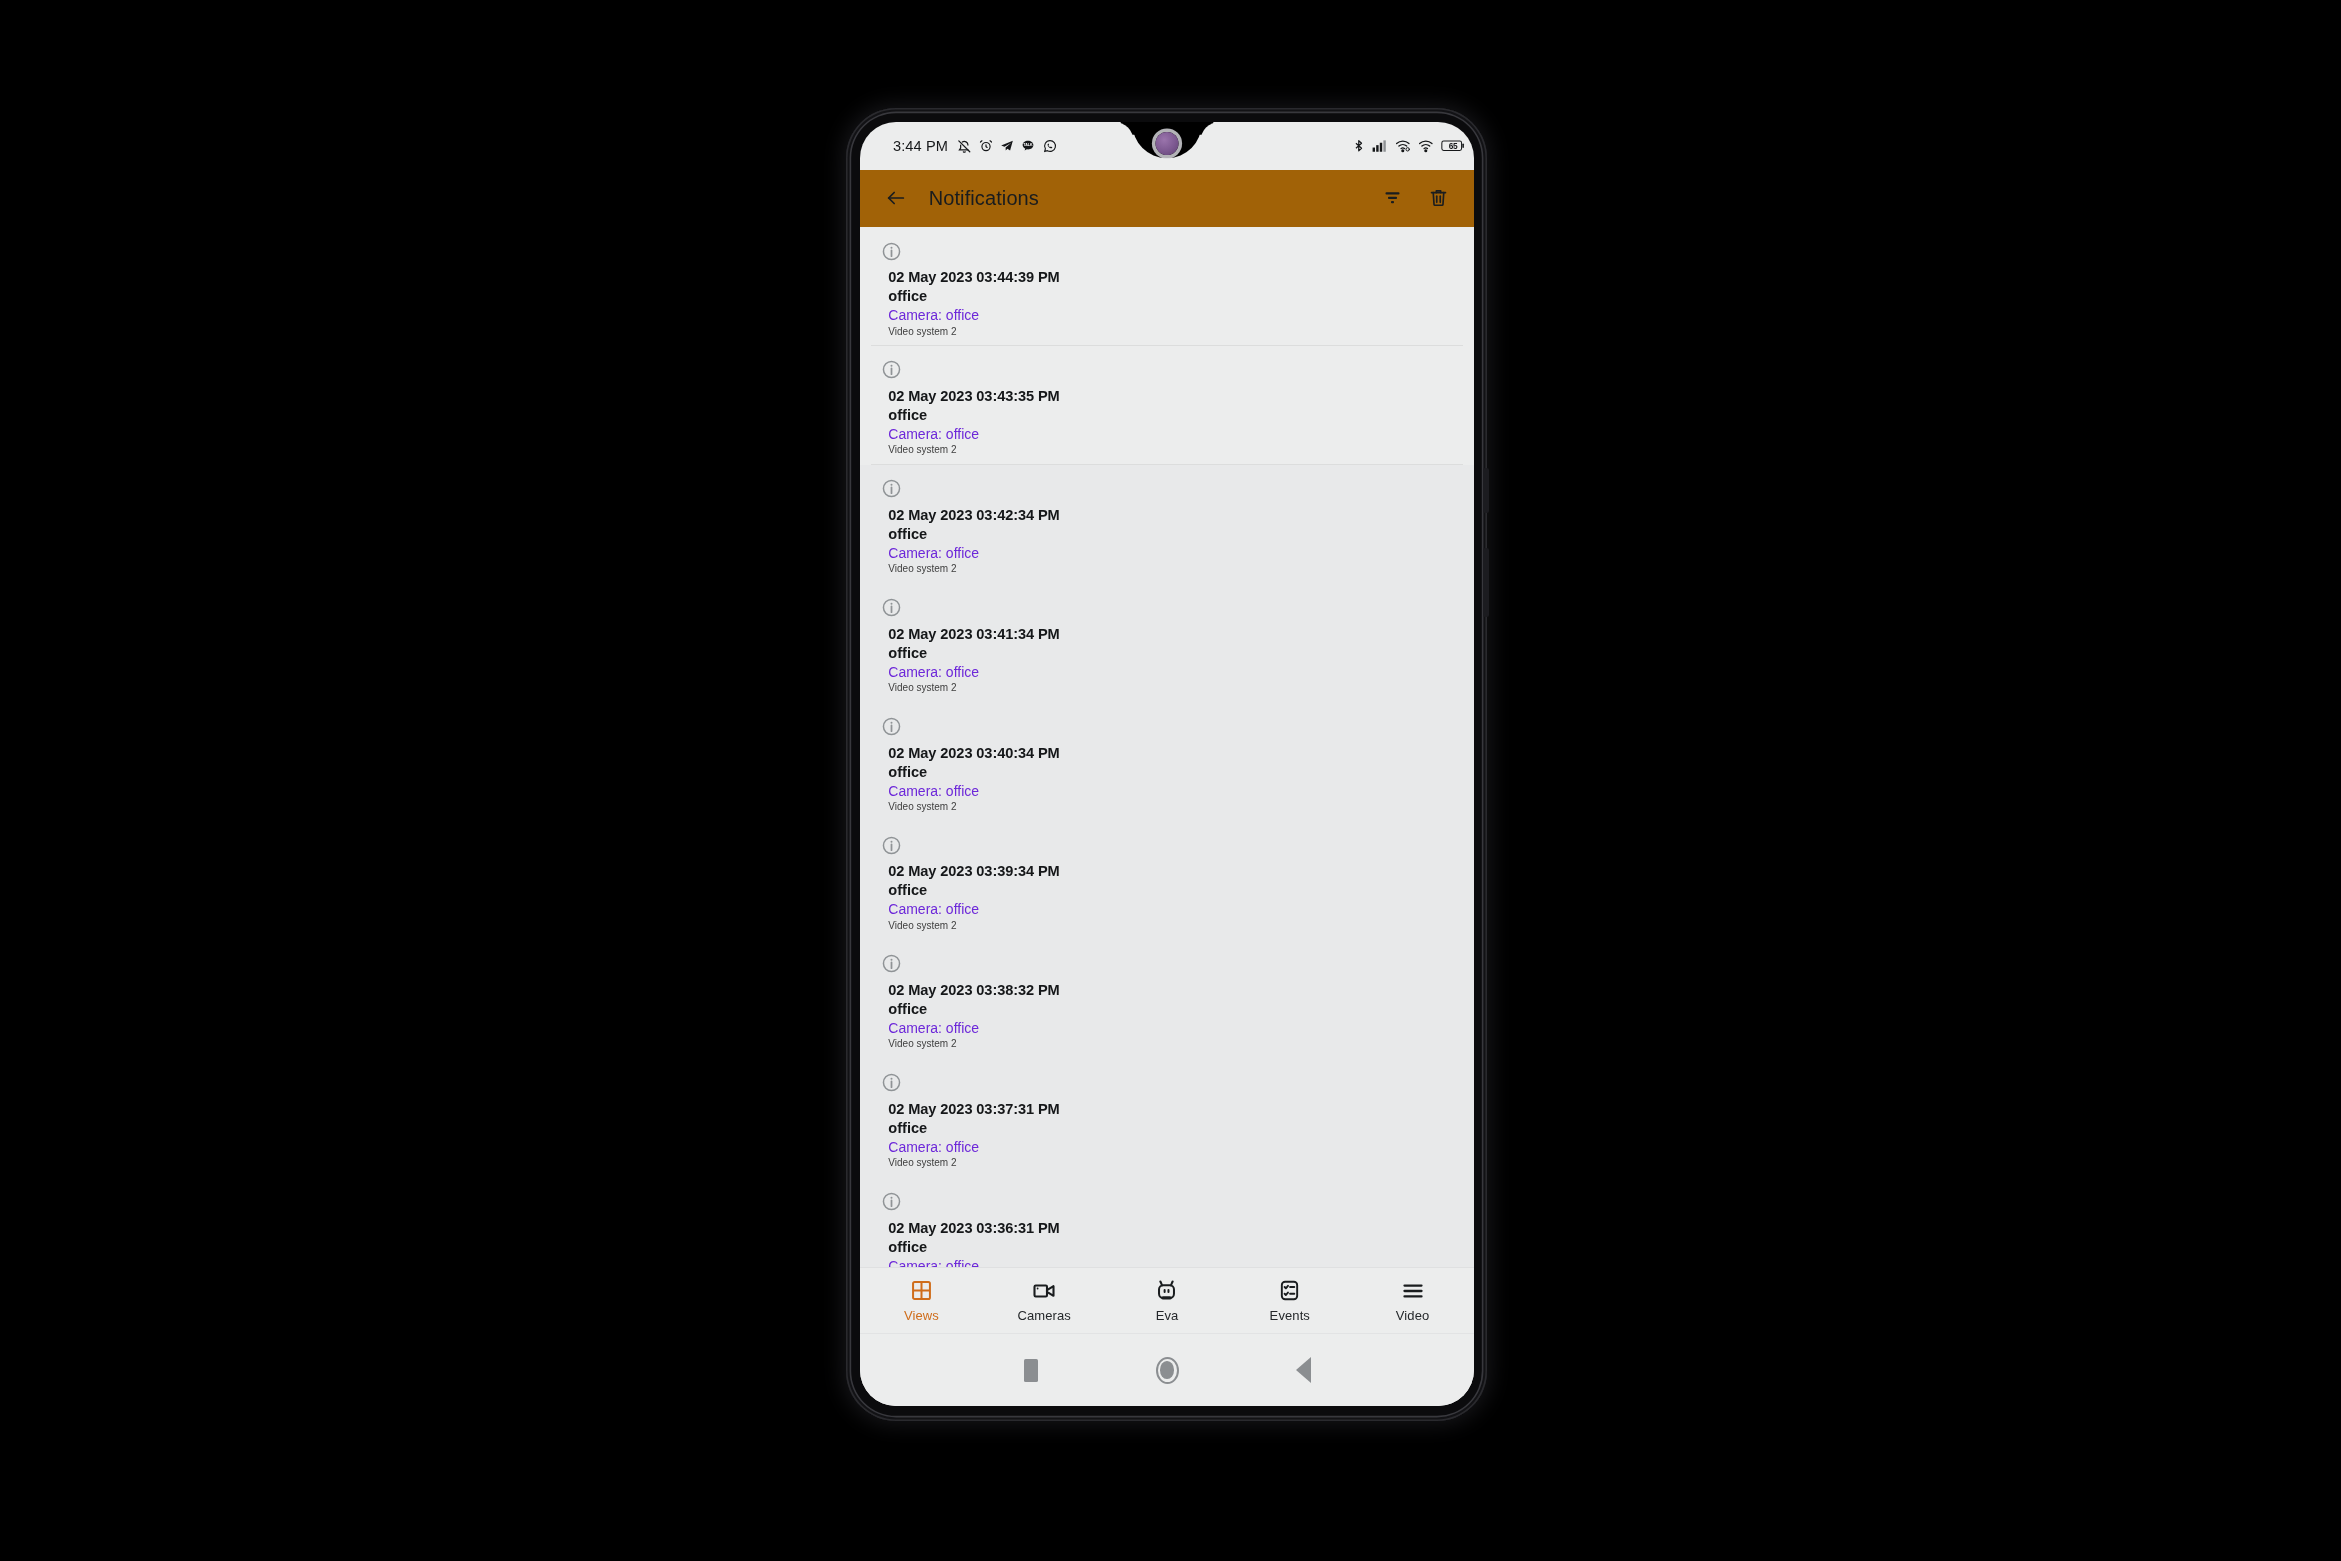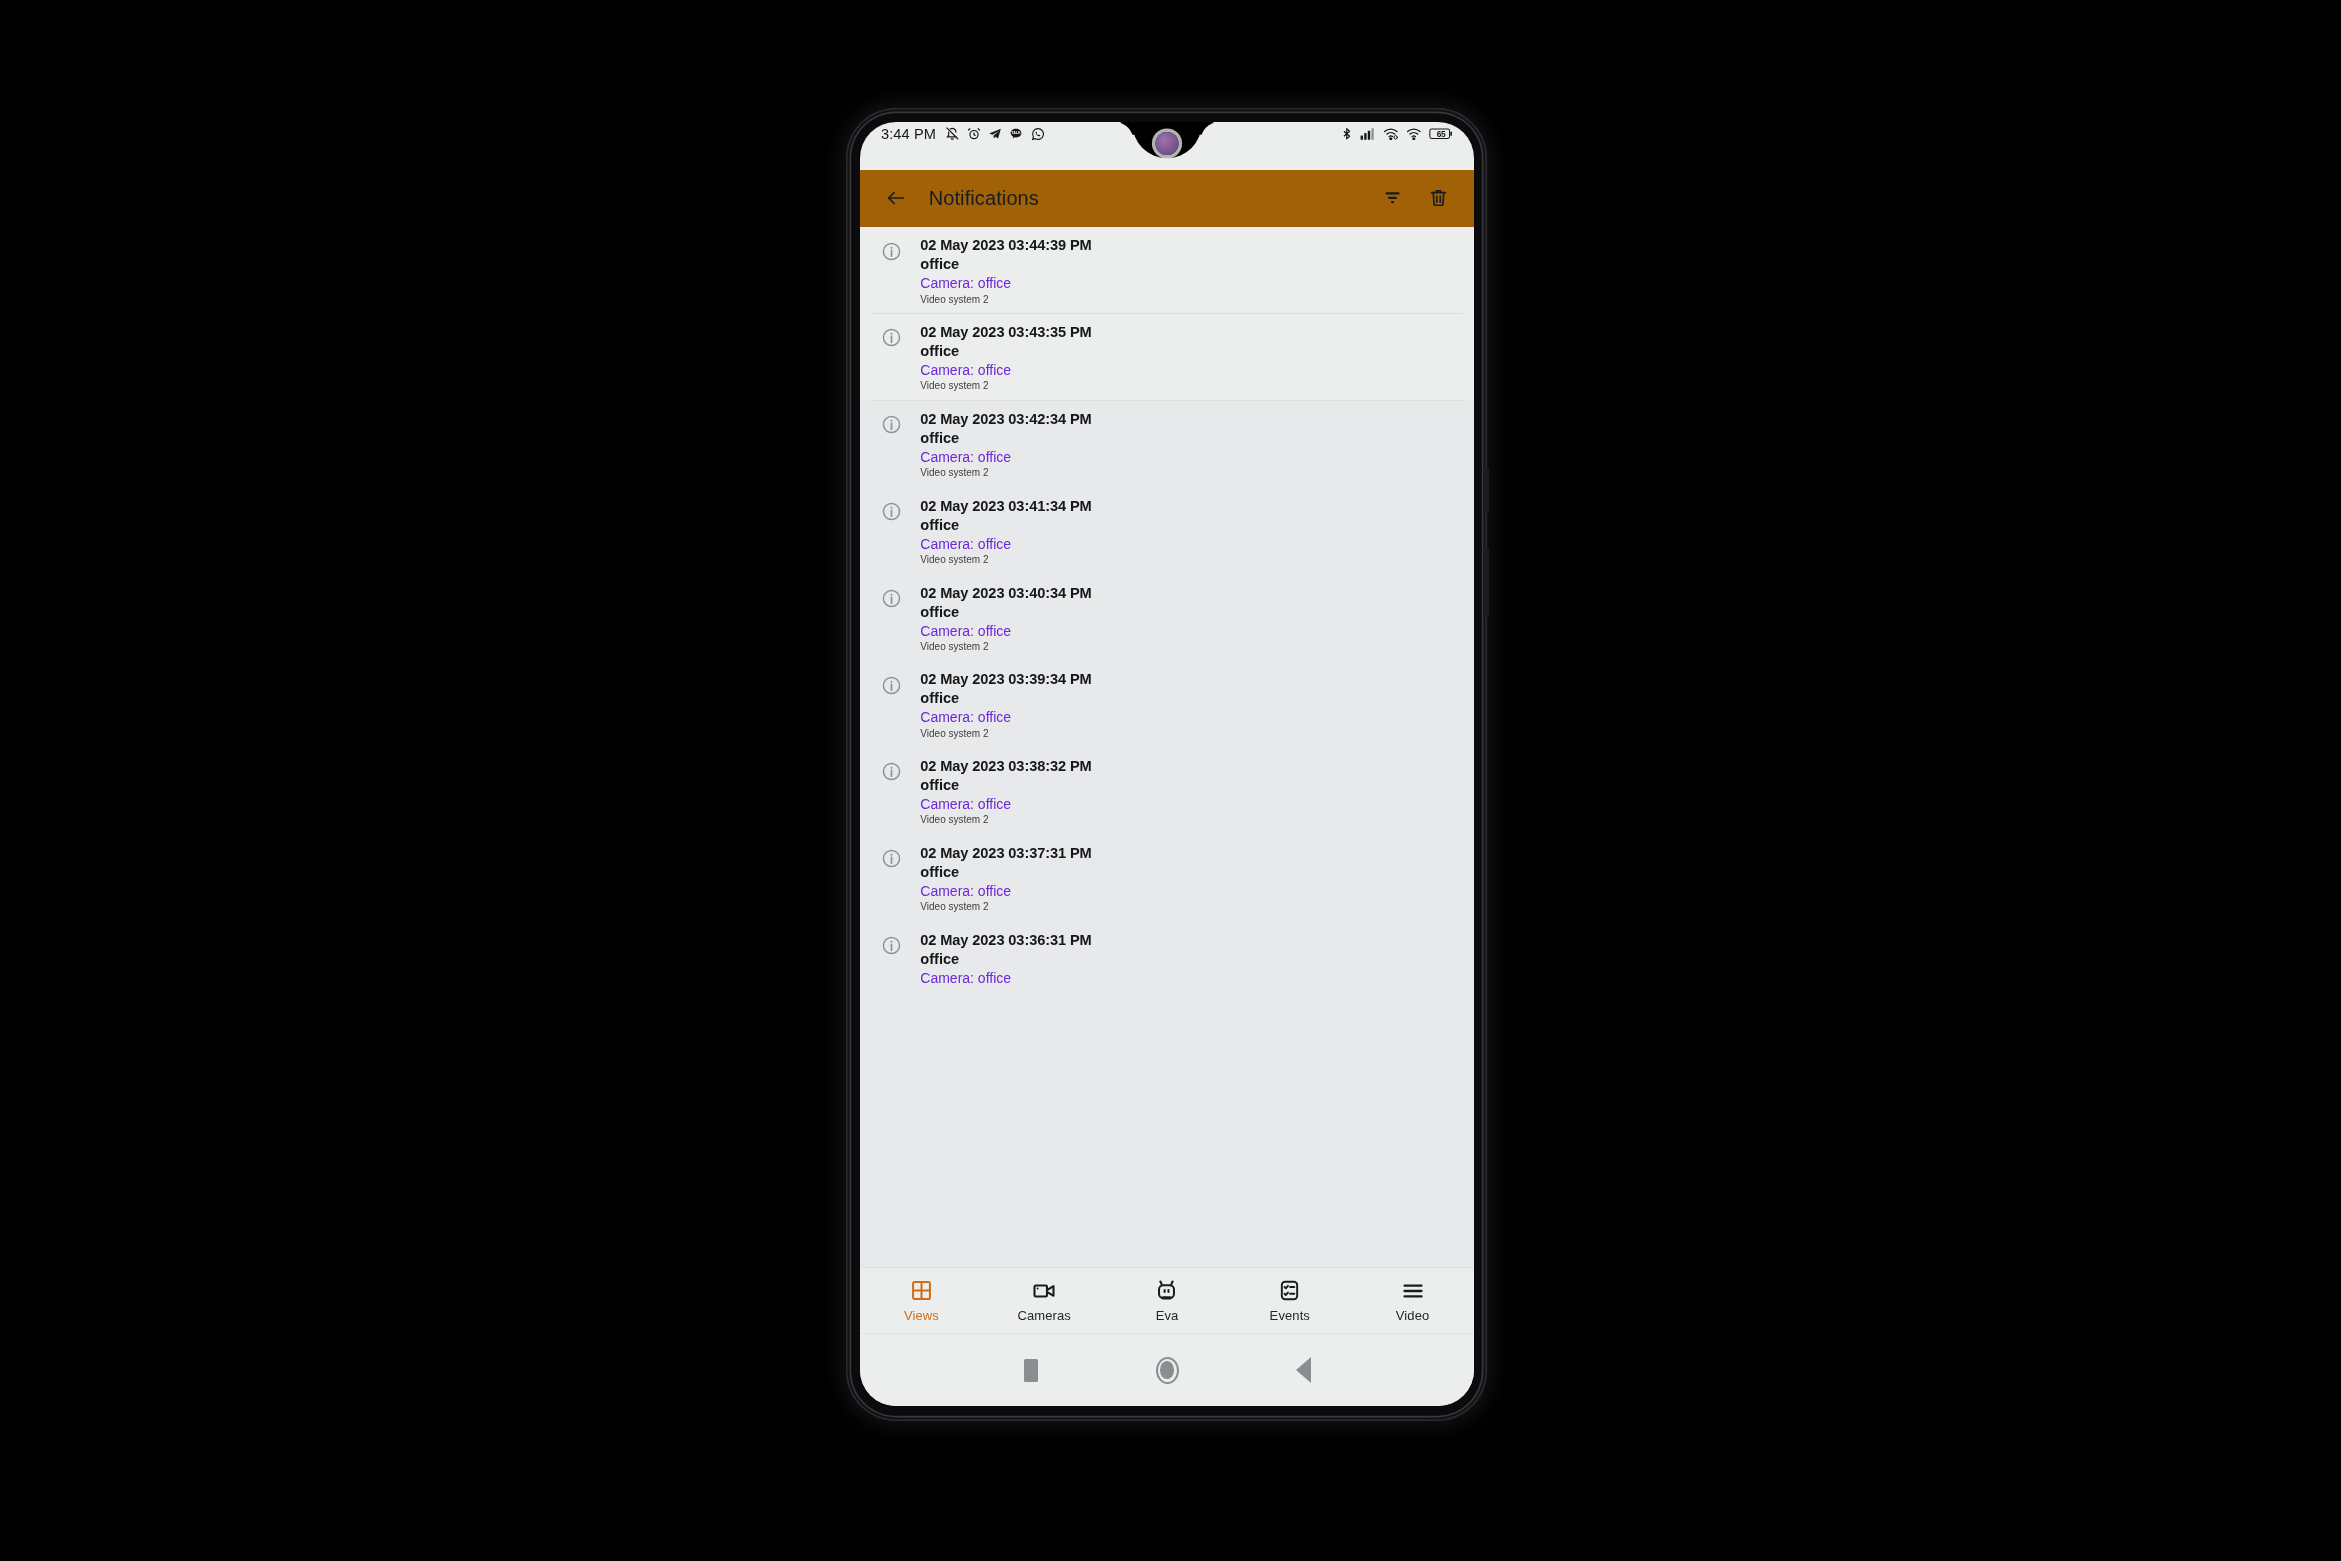--- a/index.html
+++ b/index.html
@@ -90,25 +90,25 @@
     width: 23px;
     height: 23px;
     border-radius: 50%;
     background: radial-gradient(circle at 38% 34%, #9a74ac 0%, #7c5890 55%, #5f4372 100%);
     box-shadow: 0 0 0 3.6px rgba(210,210,215,0.85);
   }
 
   
   #status-bar {
     position: absolute;
-    left: 0; top: 0;
+    left: 12px; top: 0;
     width: 614px;
     height: 48px;
     display: flex;
-    align-items: flex-start;
+    align-items: center;
     justify-content: space-between;
     padding: 0 21px;
     color: #16181a;
     font-size: 14px;
     z-index: 3;
   }
   .status-cluster { display: flex; align-items: center; gap: 7.3px; height: 23px; }
   #status-clock { font-size: 14.6px; font-weight: 500; letter-spacing: 0.1px; margin-right: 1.6px; }
   .sicon { display: inline-flex; align-items: center; justify-content: center; }
   .sicon svg { display: block; }
@@ -154,20 +154,21 @@
     width: 614px;
     height: 1041px;
     background: #e8e9ea;
     overflow: hidden;
   }
   .notification-item {
     position: relative;
     display: flex;
     padding: 9.4px 21px 8.3px 21px;
     background: #e8e9ea;
+    flex-direction: column;
   }
   .notification-item.card {
     background: #eceded;
   }
   .notification-item.card::after {
     content: "";
     position: absolute;
     left: 11.4px; right: 11.4px; bottom: 0;
     height: 1px;
     background: #dcdddd;

